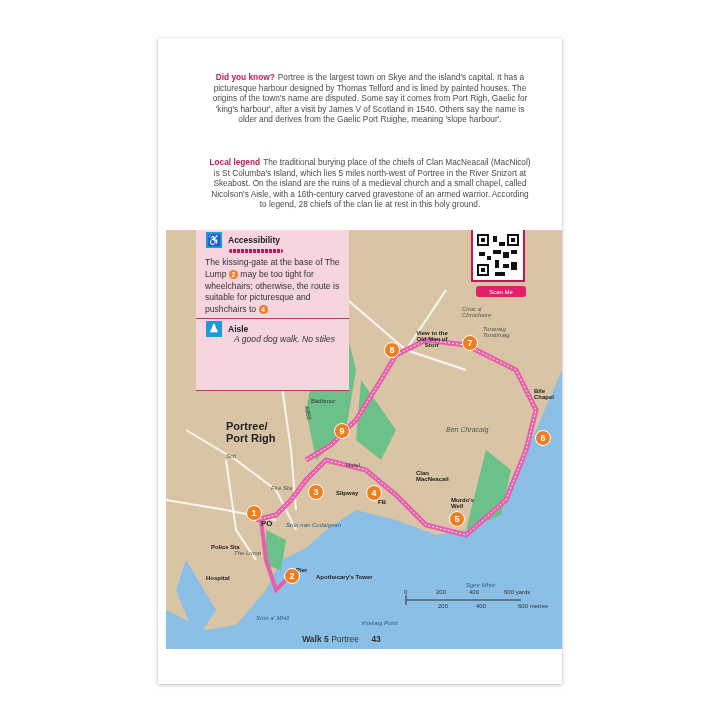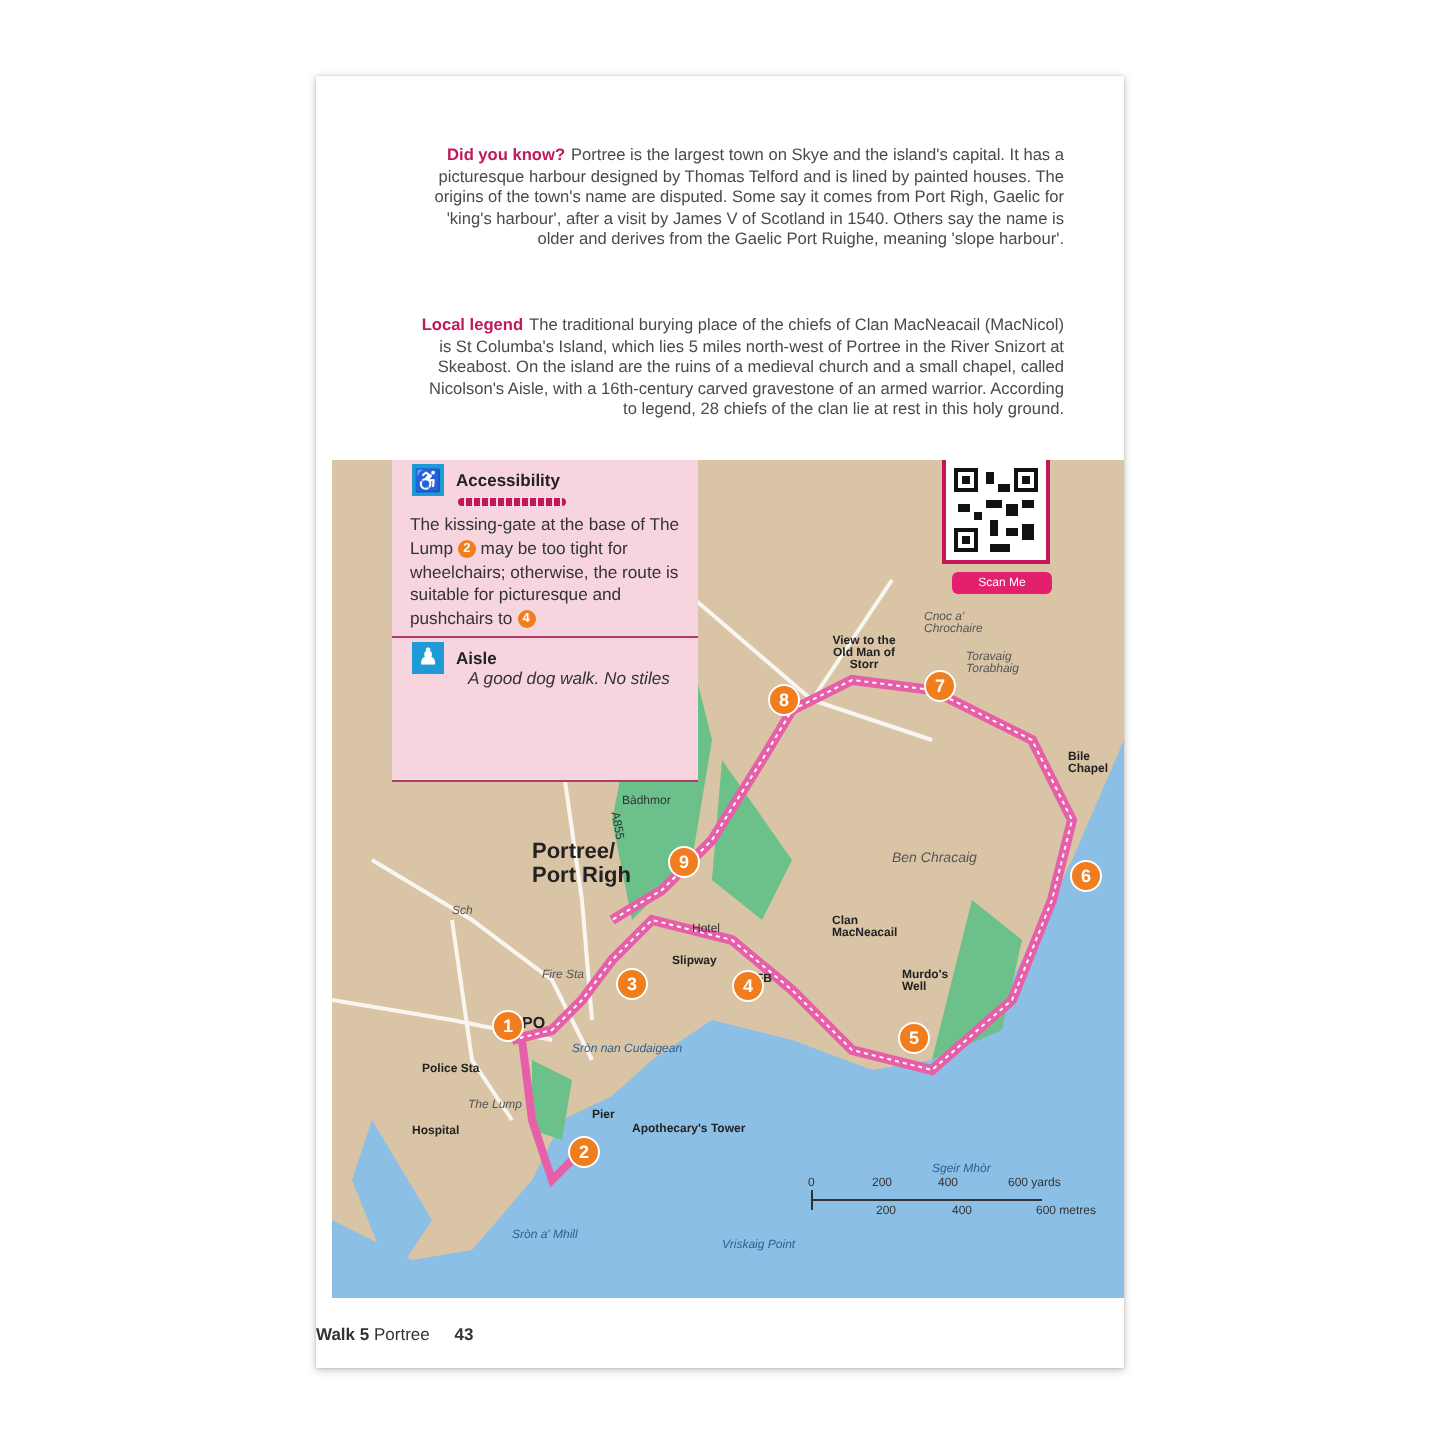--- a/index.html
+++ b/index.html
@@ -1,43 +1,43 @@
 <!DOCTYPE html>
 <html><head>
 <meta charset="utf-8">
 <style>
   html, body { margin:0; padding:0; }
   body { width:720px; height:720px; background:#ffffff; position:relative; overflow:hidden; font-family:"Liberation Sans", sans-serif; }
   .page { position:absolute; left:158px; top:38px; width:404px; height:646px; background:#ffffff; box-shadow:0 1px 4px rgba(0,0,0,0.25), 0 0 1px rgba(0,0,0,0.15); }
-  .textblock { position:absolute; left:50px; right:30px; font-size:8.3px; line-height:10.5px; color:#4a4a4a; text-align:right; }
+  .textblock { position:absolute; left:50px; right:30px; font-size:8.3px; line-height:10.5px; color:#4a4a4a; text-align:center; }
   .tb1 { top:34px; }
   .tb2 { top:119px; }
   .kw { color:#c2185b; font-weight:bold; margin-right:3px; }
   .map { position:absolute; left:8px; top:192px; width:396px; height:419px; overflow:hidden; background:#d9c4a6; }
   .map svg { position:absolute; left:0; top:0; }
   .access-box { position:absolute; left:30px; top:0; width:153px; height:160px; background:#f6d5de; border-bottom:1px solid #b03a6a; }
   .access-head { display:flex; align-items:center; margin:2px 0 0 10px; }
   .icon-sq { width:16px; height:16px; background:#1e9bd7; color:#fff; font-size:11px; display:flex; align-items:center; justify-content:center; font-weight:bold; }
   .access-title { font-size:8.5px; font-weight:bold; color:#222; margin-left:6px; }
   .dotbar { margin:1px 0 0 33px; width:54px; height:4px; background:repeating-linear-gradient(90deg,#c2185b 0 3px,#f6d5de 3px 4px); border-radius:2px; }
   .access-text { margin:4px 6px 0 9px; font-size:8.6px; line-height:11.8px; color:#333; }
   .num { display:inline-block; width:9px; height:9px; border-radius:50%; background:#f07d1e; color:#fff; font-size:6.5px; text-align:center; line-height:9px; font-weight:bold; vertical-align:middle; }
   .divider { height:1px; background:#b03a6a; margin-top:2px; }
   .dogs-head { display:flex; align-items:center; margin:2px 0 0 10px; }
   .dogs-text { margin:-3px 6px 0 9px; font-size:8.6px; line-height:11.8px; color:#333;font-style:italic; }
   .qr { position:absolute; left:305px; top:0px; width:50px; height:50px; background:#fff; border:2px solid #c2185b; border-top:none; }
   .scan { position:absolute; left:310px; top:56px; width:50px; height:11px; background:#e3206b; color:#fff; font-size:6px; border-radius:3px; display:flex; align-items:center; justify-content:center; }
-  .footer { position:absolute; left:0; right:0; top:624px; text-align:left; padding-right:37px; font-size:8.5px; color:#333; }
+  .footer { position:absolute; left:0; right:0; top:596px; text-align:center; padding-right:37px; font-size:8.5px; color:#333; }
   .footer .walk { font-weight:bold; }
   .footer .pn { font-weight:bold; margin-left:10px; }
   .lbl { position:absolute; font-size:6px; color:#333; white-space:nowrap; }
-  .lbl.b { font-weight:bold; color:#222; }
+  .lbl.b { font-weight:bold; color:#222;margin-top:12px; }
   .lbl.i { font-style:italic; color:#555; }
   .lbl.sea { font-style:italic; color:#2f5f8f; }
-  .lbl.town { font-size:11px; font-weight:bold; color:#222; line-height:12px;margin-left:40px; }
+  .lbl.town { font-size:11px; font-weight:bold; color:#222; line-height:12px; }
   .wp { position:absolute; width:14px; height:14px; border-radius:50%; background:#f07d1e; color:#fff; font-size:9px; font-weight:bold; text-align:center; line-height:14px; border:1px solid #fff; }
 </style>
 </head>
 <body>
 
 <div class="page">
 
   <div class="textblock tb1">
     <span class="kw">Did you know?</span><span>Portree is the largest town on Skye and the island's capital. It has a picturesque harbour designed by Thomas Telford and is lined by painted houses. The origins of the town's name are disputed. Some say it comes from Port Righ, Gaelic for 'king's harbour', after a visit by James V of Scotland in 1540. Others say the name is older and derives from the Gaelic Port Ruighe, meaning 'slope harbour'.</span>
   </div>

